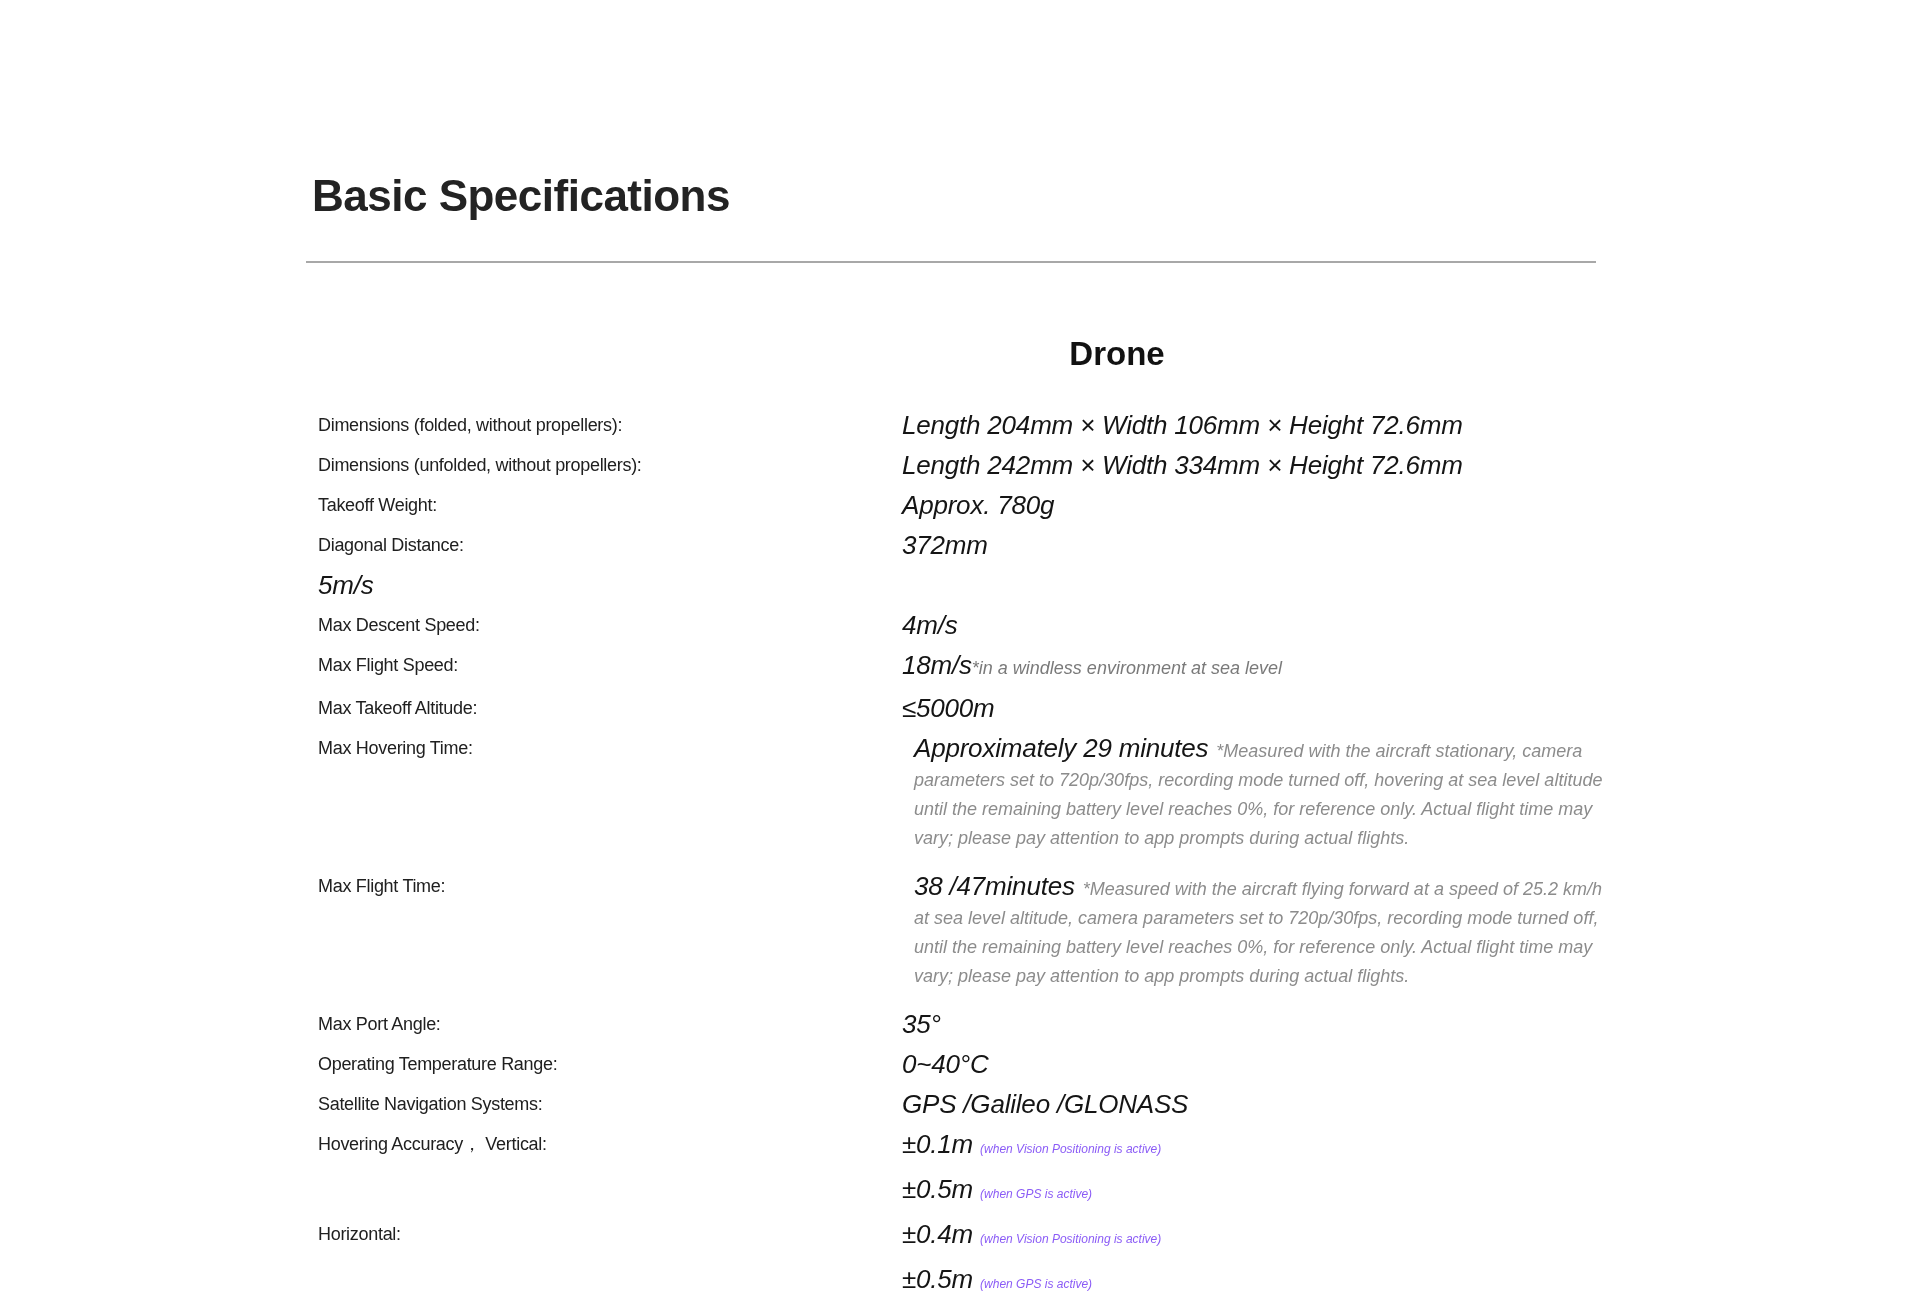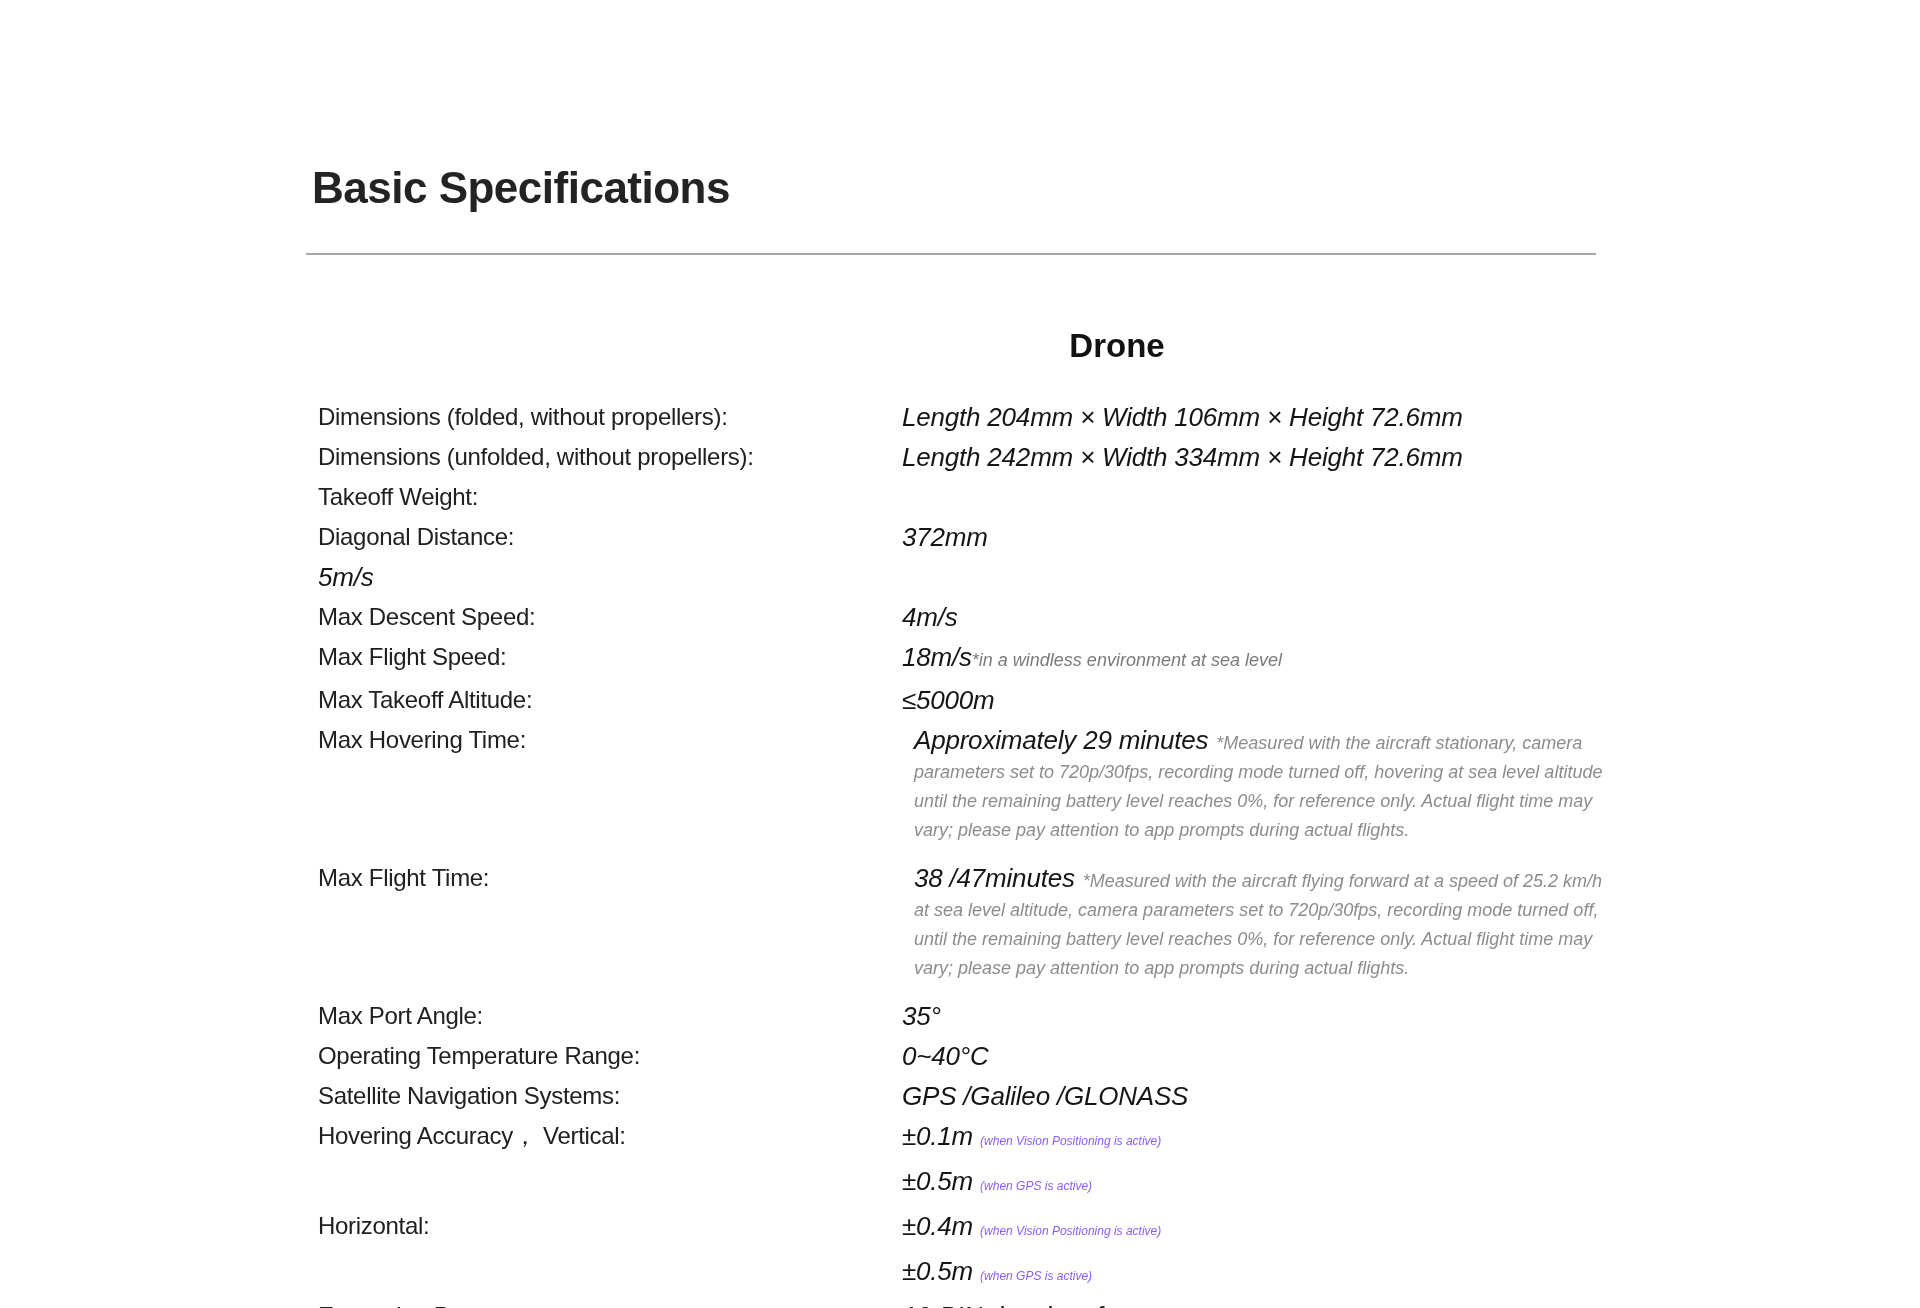--- a/index.html
+++ b/index.html
@@ -9,20 +9,21 @@
     width: 1920px;
     height: 1308px;
     overflow: hidden;
     font-family: "Liberation Sans", sans-serif;
   }
   .page {
     box-sizing: border-box;
     width: 1920px;
     height: 1072px;
     padding-left: 312px;
+    margin-top: 8px;
   }
   .page-title {
     font-size: 44px;
     font-weight: 700;
     color: #232323;
     letter-spacing: -0.5px;
     line-height: 1.2;
     margin: 0;
     padding-top: 162px;
   }
@@ -47,21 +48,21 @@
   .spec-row {
     display: grid;
     grid-template-columns: 584px 698px;
     margin-bottom: 12px;
   }
   .spec-row.note-row {
     margin-bottom: 22px;
     gap: 12px;
   }
   .spec-label {
-    font-size: 24px;
+    font-size: 18px;
     color: #202020;
     line-height: 28px;
     letter-spacing: -0.3px;
   }
   .spec-value {
     font-size: 26px;
     color: #151515;
     line-height: 28px;
     letter-spacing: -0.2px;
     font-style: italic;
@@ -102,20 +103,21 @@
     <div class="spec-value"><span class="value-main">Length 204mm × Width 106mm × Height 72.6mm</span></div>
   </div>
 
   <div class="spec-row">
     <div class="spec-label">Dimensions (unfolded, without propellers):</div>
     <div class="spec-value"><span class="value-main">Length 242mm × Width 334mm × Height 72.6mm</span></div>
   </div>
 
   <div class="spec-row">
     <div class="spec-label">Takeoff Weight:</div>
+    <div class="spec-value"><span class="value-main">Approx. 780g</span></div>
   </div>
 
   <div class="spec-row">
     <div class="spec-label">Diagonal Distance:</div>
     <div class="spec-value"><span class="value-main">372mm</span></div>
   </div>
 
   <div class="spec-row">
     <div class="spec-value"><span class="value-main">5m/s</span></div>
   </div>

